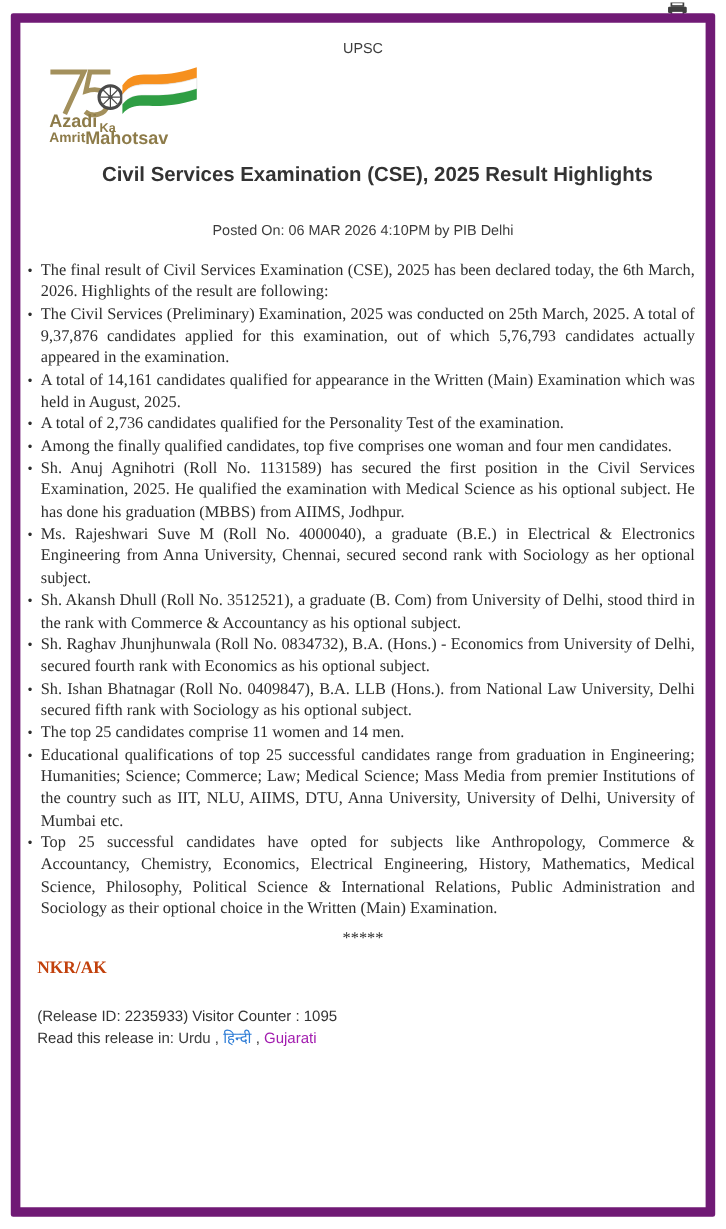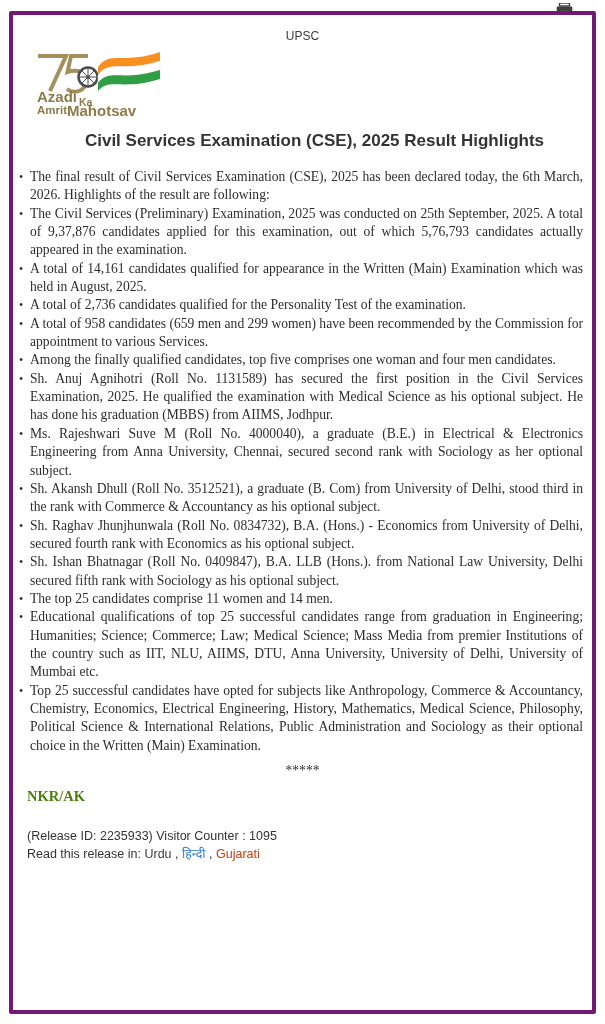--- a/index.html
+++ b/index.html
@@ -20,21 +20,21 @@
     height: 13px;
     cursor: pointer;
   }
   .frame {
     position: absolute;
     left: 9px;
     top: 11px;
     width: 587px;
     height: 1003px;
     box-sizing: border-box;
-    border: 4px solid #701a75;
+    border: 8px solid #701a75;
     border-radius: 2px;
     background: #ffffff;
   }
   .agency {
     padding-top: 15px;
     text-align: center;
     font-size: 12px;
     line-height: 13px;
     color: #3c3c3c;
   }
@@ -87,21 +87,21 @@
     text-align: center;
     font-family: "Liberation Serif", serif;
     font-size: 13.6px;
     color: #2d2d2d;
   }
   .signature {
     margin: 9px 0 0 14px;
     font-family: "Liberation Serif", serif;
     font-size: 14.5px;
     font-weight: bold;
-    color: #4d7c0f;
+    color: #c2410c;
   }
   .release-info {
     margin: 24px 10px 0 14px;
     font-size: 12.5px;
     line-height: 15px;
     color: #333333;
   }
   .read-in {
     margin: 3px 0 0 14px;
     font-size: 12.5px;
@@ -153,42 +153,42 @@
     </g>
 
     <text x="2" y="118" font-family="Liberation Sans, sans-serif" font-weight="bold" font-size="30" fill="#8d7b49">Azadi</text>
     <text x="86" y="126" font-family="Liberation Sans, sans-serif" font-weight="bold" font-size="21" fill="#8d7b49">Ka</text>
     <text x="2" y="142" font-family="Liberation Sans, sans-serif" font-weight="bold" font-size="23" fill="#8d7b49">Amrit</text>
     <text x="62" y="146" font-family="Liberation Sans, sans-serif" font-weight="bold" font-size="30" fill="#8d7b49">Mahotsav</text>
   </svg>
 
   <div class="page-title">Civil Services Examination (CSE), 2025 Result Highlights</div>
 
+  <div class="posted-on">Posted On: 06 MAR 2026 4:10PM by PIB Delhi</div>
 
   <ul class="highlights">
     <li>The final result of Civil Services Examination (CSE), 2025 has been declared today, the 6th March, 2026. Highlights of the result are following:</li>
-    <li>The Civil Services (Preliminary) Examination, 2025 was conducted on 25th September, 2025. A total of 9,37,876 candidates applied for this examination, out of which 5,76,793 candidates actually appeared in the examination.</li>
+    <li>The Civil Services (Preliminary) Examination, 2025 was conducted on 25th March, 2025. A total of 9,37,876 candidates applied for this examination, out of which 5,76,793 candidates actually appeared in the examination.</li>
     <li>A total of 14,161 candidates qualified for appearance in the Written (Main) Examination which was held in August, 2025.</li>
     <li>A total of 2,736 candidates qualified for the Personality Test of the examination.</li>
-    <li>A total of 958 candidates (659 men and 299 women) have been recommended by the Commission for appointment to various Services.</li>
     <li>Among the finally qualified candidates, top five comprises one woman and four men candidates.</li>
     <li>Sh. Anuj Agnihotri (Roll No. 1131589) has secured the first position in the Civil Services Examination, 2025. He qualified the examination with Medical Science as his optional subject. He has done his graduation (MBBS) from AIIMS, Jodhpur.</li>
     <li>Ms. Rajeshwari Suve M (Roll No. 4000040), a graduate (B.E.) in Electrical &amp; Electronics Engineering from Anna University, Chennai, secured second rank with Sociology as her optional subject.</li>
     <li>Sh. Akansh Dhull (Roll No. 3512521), a graduate (B. Com) from University of Delhi, stood third in the rank with Commerce &amp; Accountancy as his optional subject.</li>
     <li>Sh. Raghav Jhunjhunwala (Roll No. 0834732), B.A. (Hons.) - Economics from University of Delhi, secured fourth rank with Economics as his optional subject.</li>
     <li>Sh. Ishan Bhatnagar (Roll No. 0409847), B.A. LLB (Hons.). from National Law University, Delhi secured fifth rank with Sociology as his optional subject.</li>
     <li>The top 25 candidates comprise 11 women and 14 men.</li>
     <li>Educational qualifications of top 25 successful candidates range from graduation in Engineering; Humanities; Science; Commerce; Law; Medical Science; Mass Media from premier Institutions of the country such as IIT, NLU, AIIMS, DTU, Anna University, University of Delhi, University of Mumbai etc.</li>
     <li>Top 25 successful candidates have opted for subjects like Anthropology, Commerce &amp; Accountancy, Chemistry, Economics, Electrical Engineering, History, Mathematics, Medical Science, Philosophy, Political Science &amp; International Relations, Public Administration and Sociology as their optional choice in the Written (Main) Examination.</li>
   </ul>
 
   <div class="stars">*****</div>
 
   <div class="signature">NKR/AK</div>
 
   <div class="release-info">(Release ID: 2235933) Visitor Counter : 1095</div>
 
   <div class="read-in">
     <span>Read this release in:</span>
-    <a style="color:#404040">Urdu</a><span> , </span><a style="color:#2d7cd6">हिन्दी</a><span> , </span><a style="color:#c2410c">Gujarati</a>
+    <a style="color:#404040">Urdu</a><span> , </span><a style="color:#2d7cd6">हिन्दी</a><span> , </span><a style="color:#a21caf">Gujarati</a>
   </div>
 
 </div>
 
 </body></html>

